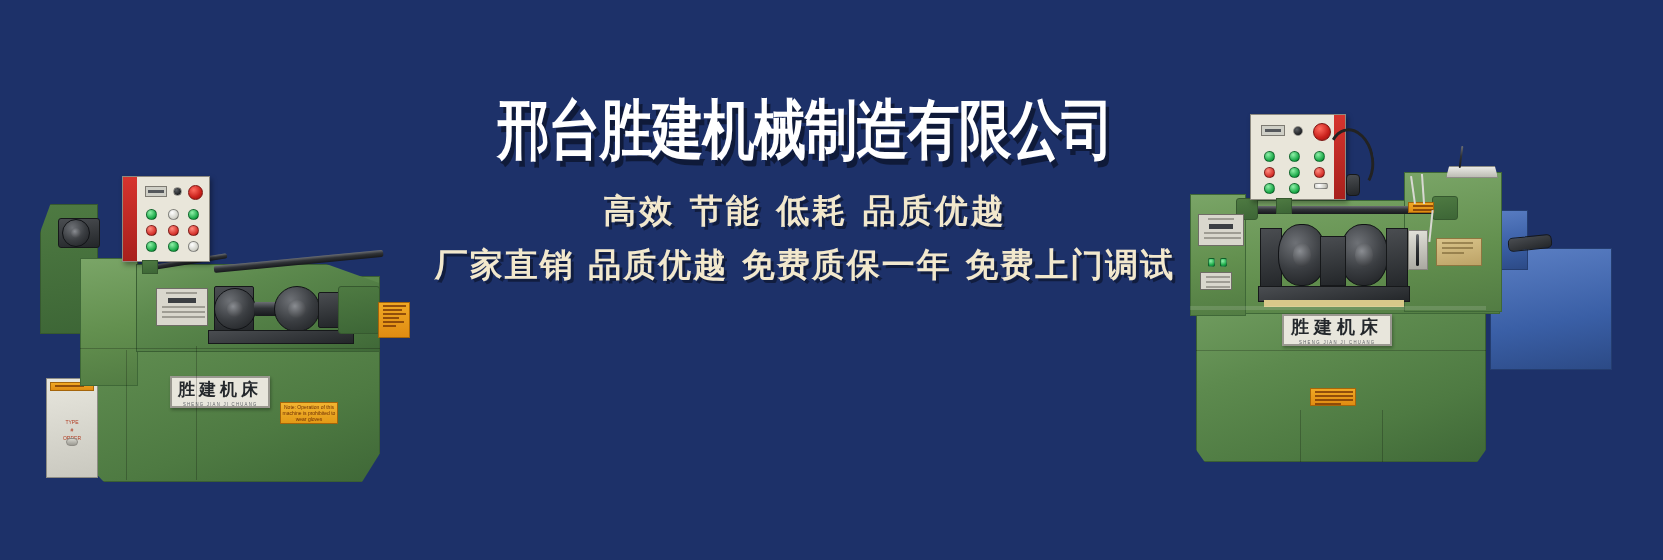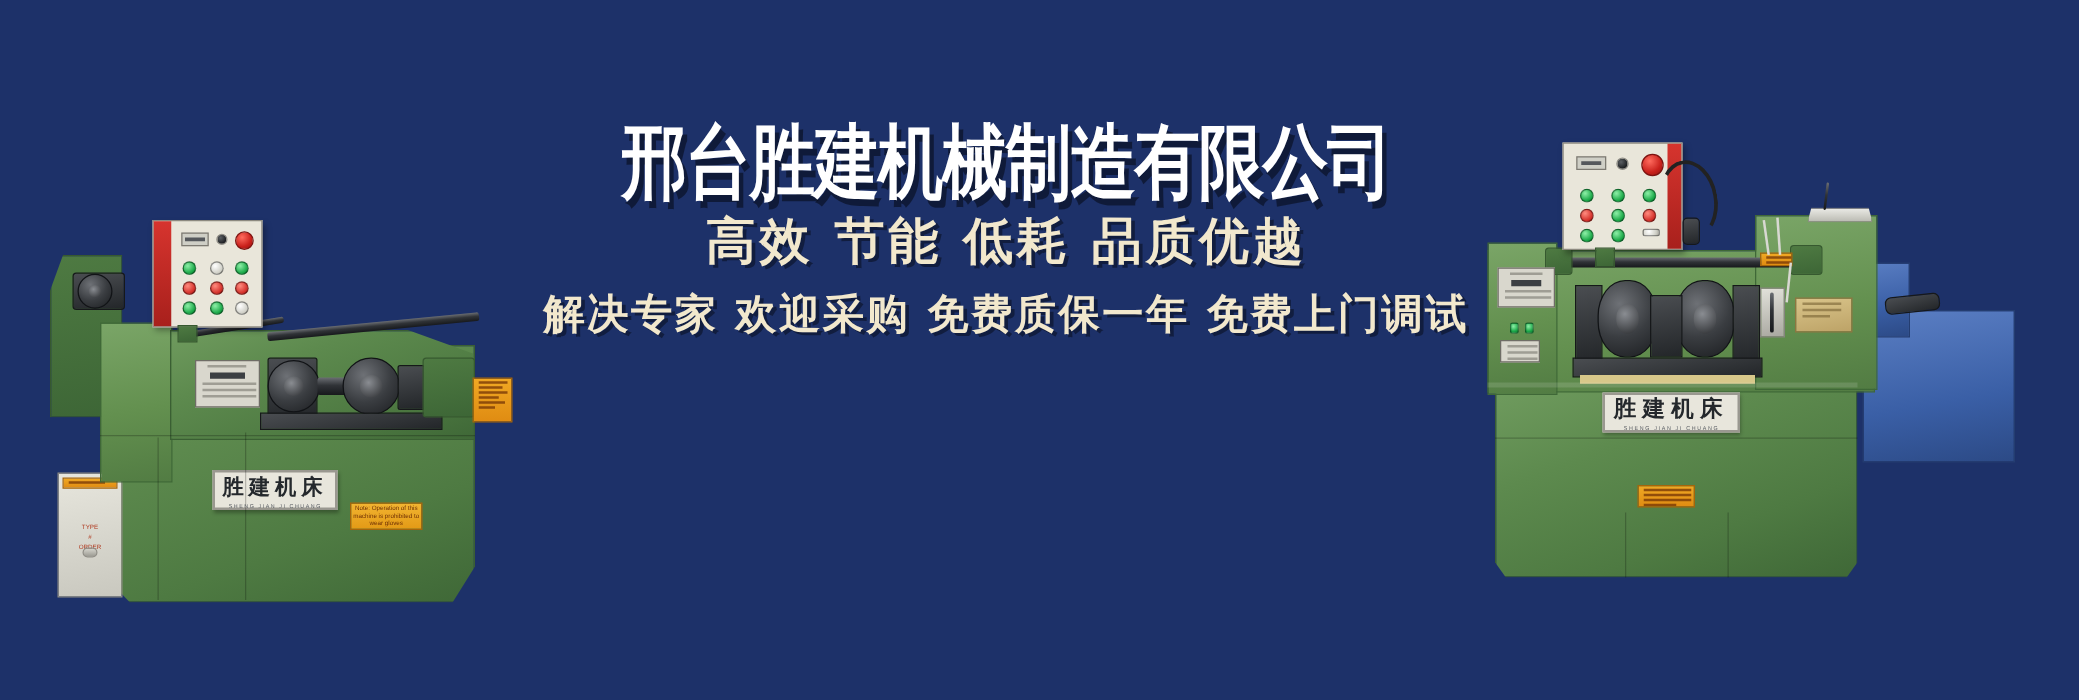--- a/index.html
+++ b/index.html
@@ -52,23 +52,23 @@
     font-size:72px;
     font-weight:bold;
     color:#fcd307;
     letter-spacing:0px;
     line-height:1.0;
     transform:scaleX(0.88) scaleY(1.18);
     text-shadow:4px 5px 0 rgba(0,0,0,0.40);
   }
 
   .tagline-1 {
-    margin-top:16px;
+    margin-top:37px;
     font-family:"DejaVu Serif","Liberation Serif",serif;
-    font-size:40px;
+    font-size:33px;
     font-weight:bold;
     color:#f2e8cd;
     letter-spacing:3px;
     line-height:1.0;
     text-shadow:3px 3px 0 rgba(0,0,0,0.40);
     white-space:nowrap;
   }
   .tagline-2 {
     margin-top:21px;
     font-family:"DejaVu Serif","Liberation Serif",serif;
@@ -355,21 +355,21 @@
     <div class="seam" style="left:108px; top:270px; width:1px; height:130px;"></div>
     <div class="seam" style="left:178px; top:266px; width:1px; height:134px;"></div>
     <div class="seam" style="left:62px; top:268px; width:300px; height:1px;"></div>
   </div>
 
   <div class="text-stack">
     <div class="company-title">邢台胜建机械制造有限公司</div>
 
 
     <div class="tagline-1">高效  节能  低耗  品质优越</div>
-    <div class="tagline-2">解决专家  欢迎采购  免费质保一年  免费上门调试</div>
+    <div class="tagline-2">厂家直销  品质优越  免费质保一年  免费上门调试</div>
   </div>
 
   <div class="machine" style="left:1160px; top:110px; width:500px; height:360px;">
 
     <div class="hydra-blue" style="left:330px; top:138px; width:122px; height:122px;"></div>
     <div class="hydra-blue" style="left:316px; top:100px; width:52px; height:60px;"></div>
     <div class="blockdark" style="left:300px; top:78px; width:36px; height:34px; border-radius:4px;"></div>
 
     <div class="hose" style="left:296px; top:92px; width:54px; height:72px; transform:rotate(24deg);"></div>
     <div class="hose" style="left:306px; top:104px; width:44px; height:60px; transform:rotate(18deg); border-width:5px;"></div>

